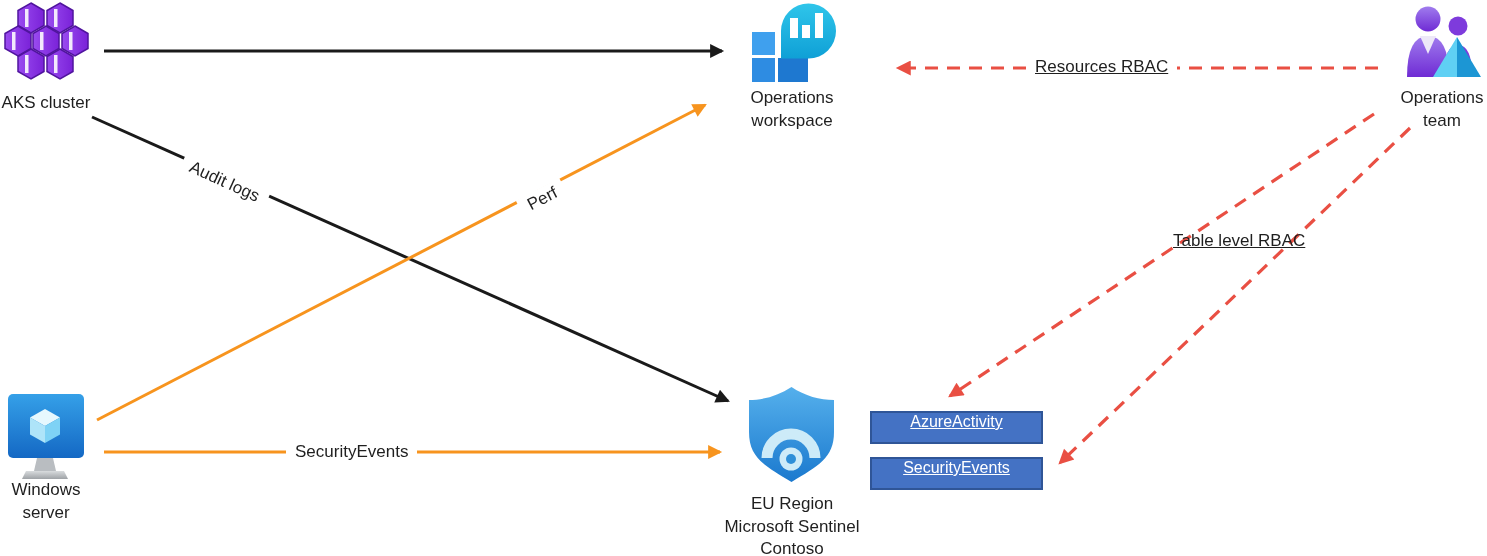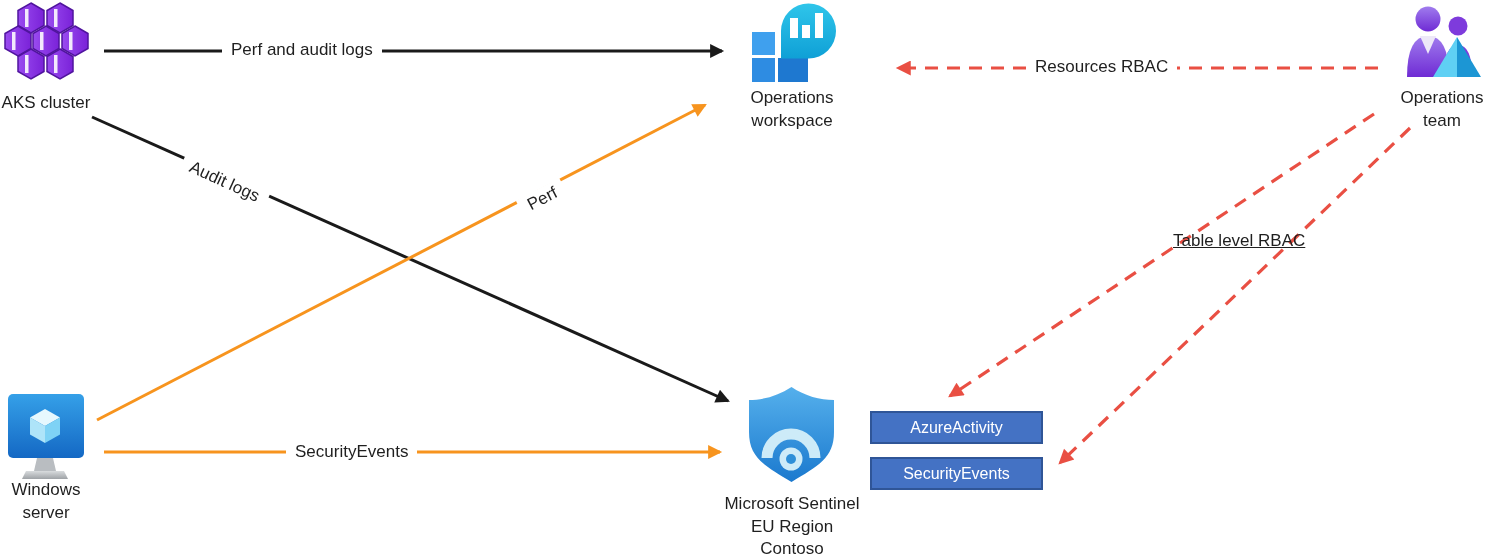--- a/index.html
+++ b/index.html
@@ -15,22 +15,23 @@
   .edge-label {
     position:absolute; background:#ffffff; padding:1px 9px; font-size:17px;
     color:#1f1f1f; white-space:nowrap; z-index:2;
   }
   .edge-label.no-bg { background:transparent;text-decoration:underline; }
   .rot-audit { transform: rotate(24.5deg); }
   .rot-perf  { transform: rotate(-27.4deg); }
   .table-box {
     position:absolute; width:173px; height:33px; box-sizing:border-box;
     background:#4472C4; border:2px solid #2F5597; color:#ffffff;
-    font-size:16px; display:flex; align-items:center; justify-content:center;
+    font-size:16px; display:flex; justify-content:center;
     z-index:3;
+    text-decoration:underline;
   }
   svg { display:block; }
 </style>
 </head>
 <body>
 
 <div class="canvas">
 
   <svg class="layer" width="1487" height="556" viewBox="0 0 1487 556" style="z-index:1;">
     <defs>
@@ -134,43 +135,42 @@
     </g>
   </svg>
 
   <div class="table-box" style="left:870px; top:411px;">
     <span>AzureActivity</span>
   </div>
   <div class="table-box" style="left:870px; top:457px;">
     <span>SecurityEvents</span>
   </div>
 
-  <div class="edge-label" style="left:222px; top:39px;">Perf and audit logs</div>
   <div class="edge-label rot-audit" style="left:178px; top:171px;">Audit logs</div>
   <div class="edge-label rot-perf" style="left:518px; top:188px;">Perf</div>
   <div class="edge-label" style="left:286px; top:441px;">SecurityEvents</div>
-  <div class="edge-label" style="left:1026px; top:56px;">Resources RBAC</div>
+  <div class="edge-label" style="left:1026px; top:56px;text-decoration:underline;">Resources RBAC</div>
   <div class="edge-label no-bg" style="left:1164px; top:230px;">Table level RBAC</div>
 
   <div class="node-label" style="left:-6px; top:92px; width:104px;">AKS cluster</div>
 
   <div class="node-label" style="left:720px; top:87px; width:144px;">
     <div>Operations</div>
     <div>workspace</div>
   </div>
 
   <div class="node-label" style="left:1384px; top:87px; width:116px;">
     <div>Operations</div>
     <div>team</div>
   </div>
 
   <div class="node-label" style="left:-6px; top:479px; width:104px;">
     <div>Windows</div>
     <div>server</div>
   </div>
 
   <div class="node-label" style="left:712px; top:493px; width:160px;">
+    <div>EU Region</div>
     <div>Microsoft Sentinel</div>
-    <div>EU Region</div>
     <div>Contoso</div>
   </div>
 
 </div>
 
 </body></html>

